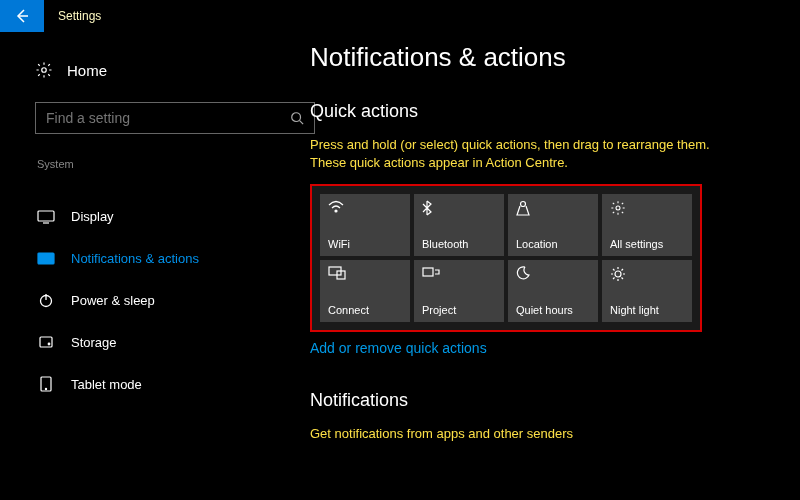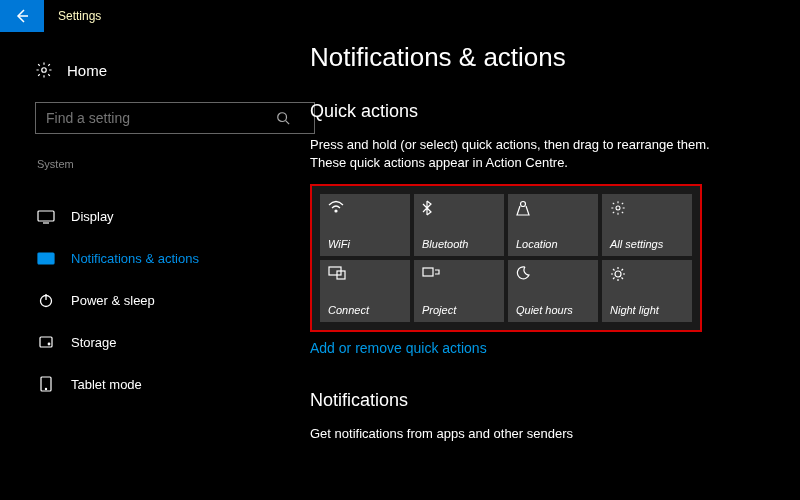--- a/index.html
+++ b/index.html
@@ -53,21 +53,21 @@
     cursor: pointer;
     height: 28px;
   }
   .search-box {
     width: 280px;
     height: 32px;
     border: 1px solid #666;
     background: transparent;
     display: flex;
     align-items: center;
-    justify-content: flex-start;
+    justify-content: space-between;
     padding: 0 10px;
     margin-bottom: 24px;
   }
   .search-input {
     background: transparent;
     border: none;
     outline: none;
     color: #888;
     font-size: 14px;
     width: 230px;
@@ -105,37 +105,36 @@
     font-weight: 300;
     margin-bottom: 28px;
   }
   .section-heading {
     font-size: 18px;
     font-weight: 400;
     margin-bottom: 14px;
   }
   .section-desc {
     font-size: 13px;
-    color: #ffffff;
+    color: #fde047;
     line-height: 1.4;
     margin-bottom: 12px;
     max-width: 430px;
   }
   .qa-box {
     border: 2px solid #d60000;
     background: #1a1a1a;
     padding: 8px;
     width: 392px;
     margin-bottom: 8px;
   }
   .qa-grid {
     display: grid;
     grid-template-columns: repeat(4, 1fr);
     gap: 4px;
-    font-style: italic;
   }
   .qa-tile {
     background: #404040;
     height: 62px;
     padding: 6px 8px 6px 8px;
     display: flex;
     flex-direction: column;
     justify-content: space-between;
     cursor: pointer;
     font-size: 11px;

